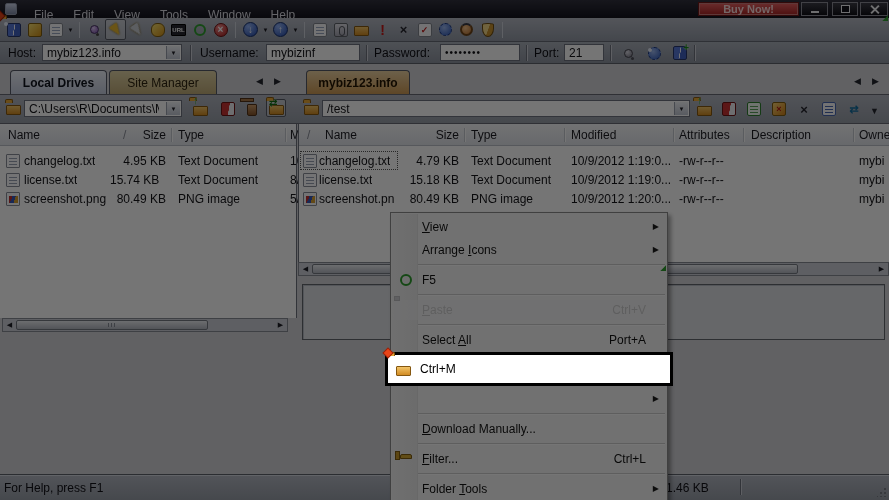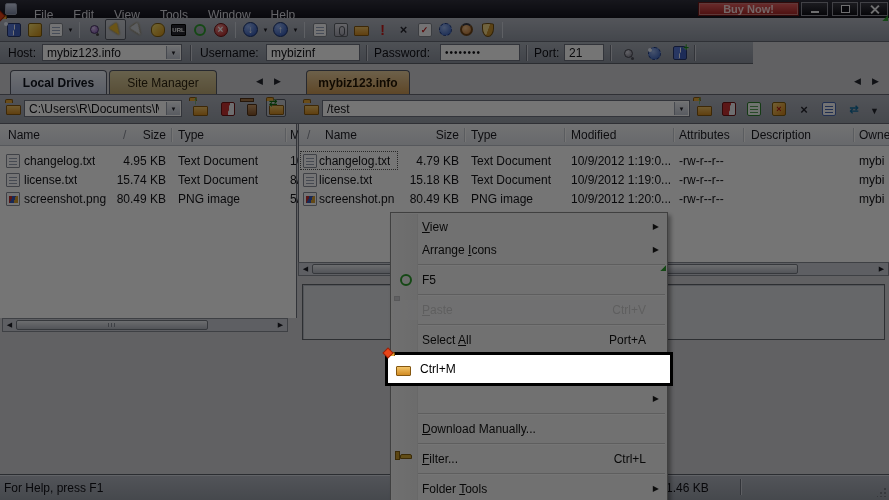--- a/index.html
+++ b/index.html
@@ -79,21 +79,21 @@
   .g-wandx::after{content:"×"}
   .g-funnel{width:12px;height:5px;background:#d4a834;border:1px solid #7e5c10;border-radius:2px 2px 0 0;margin-top:-4px}
   .g-funnel::after{content:"";position:absolute;left:4px;top:4px;width:3px;height:7px;background:#c89a28;border:1px solid #7e5c10}
   .g-clip{width:11px;height:13px;background:#cfcfd4;border:1px solid #8e8e96;border-radius:2px}
   .g-clip::before{content:"";position:absolute;left:1px;top:2px;right:1px;bottom:1px;background:#f4f4f6}
   .g-clip::after{content:"";position:absolute;left:3px;top:-2px;width:4px;height:3px;background:#b0b0b8;border:1px solid #8e8e96}
   .g-cursor{width:0;height:0;border-left:5px solid transparent;border-right:5px solid transparent;border-top:12px solid #e8b830;transform:rotate(-35deg);border-radius:2px;filter:drop-shadow(0 0 1px #6e5408)}
   .g-cursor.gray{border-top-color:#c8ccd4}
 
   
-  #connbar{left:0;top:42px;width:753px;height:22px;background:linear-gradient(#aab0ba,#8e94a0);border-bottom:1px solid #5e626c}
+  #connbar{left:0;top:42px;width:889px;height:22px;background:linear-gradient(#aab0ba,#8e94a0);border-bottom:1px solid #5e626c}
   .cblabel{position:absolute;top:4px;font-size:12px;color:#0e0e14}
   .inp{position:absolute;top:2px;height:17px;background:#fff;border:1px solid #6e727e;display:flex;align-items:center;padding:0 4px;font-size:12px;overflow:hidden;white-space:nowrap}
   .cdd{position:absolute;right:1px;top:1px;bottom:1px;width:14px;background:linear-gradient(#f2f4f8,#c2c8d4);border-left:1px solid #9aa0ac;display:flex;align-items:center;justify-content:center;font-size:6px;color:#22222a}
   .vgroove{position:absolute;top:3px;height:16px;width:2px;border-left:1px solid #6e727c;border-right:1px solid #ccd0d8}
   .cbico{position:absolute;top:2px;width:20px;height:18px;display:flex;align-items:center;justify-content:center}
 
   
   .tab{position:absolute;height:24px;border:1px solid #565a66;border-bottom:none;border-radius:4px 4px 0 0;display:flex;align-items:center;justify-content:center;font-size:12px}
   .sarr{position:absolute;font-size:9px;color:#23262e}
   .pathbar{background:linear-gradient(#b2b6c0,#989ea8);border-top:1px solid #666a74;border-bottom:1px solid #666a74}
@@ -361,21 +361,21 @@
     <div class="frow" style="top:27px">
       <span class="fico i-txt" style="left:6px"></span>
       <span style="left:24px;max-width:86px">changelog.txt</span>
       <span style="left:110px;width:56px;text-align:right">4.95 KB</span>
       <span style="left:178px">Text Document</span>
       <span style="left:290px">10</span>
     </div>
     <div class="frow" style="top:46px">
       <span class="fico i-txt" style="left:6px"></span>
       <span style="left:24px;max-width:86px">license.txt</span>
-      <span style="left:110px;width:56px;text-align:right">15.74 KB</span>
+      <span style="left:110px;width:56px;text-align:left">15.74 KB</span>
       <span style="left:178px">Text Document</span>
       <span style="left:290px">8/</span>
     </div>
     <div class="frow" style="top:65px">
       <span class="fico i-img" style="left:6px"></span>
       <span style="left:24px;max-width:86px">screenshot.png</span>
       <span style="left:110px;width:56px;text-align:right">80.49 KB</span>
       <span style="left:178px">PNG image</span>
       <span style="left:290px">5/</span>
     </div>

